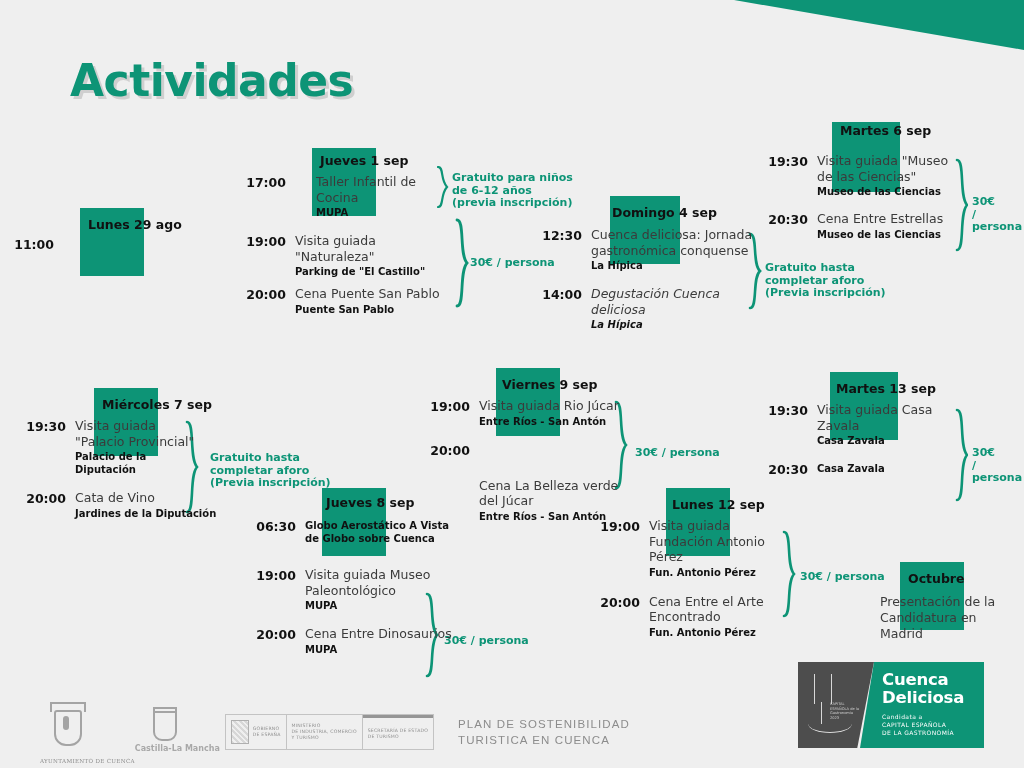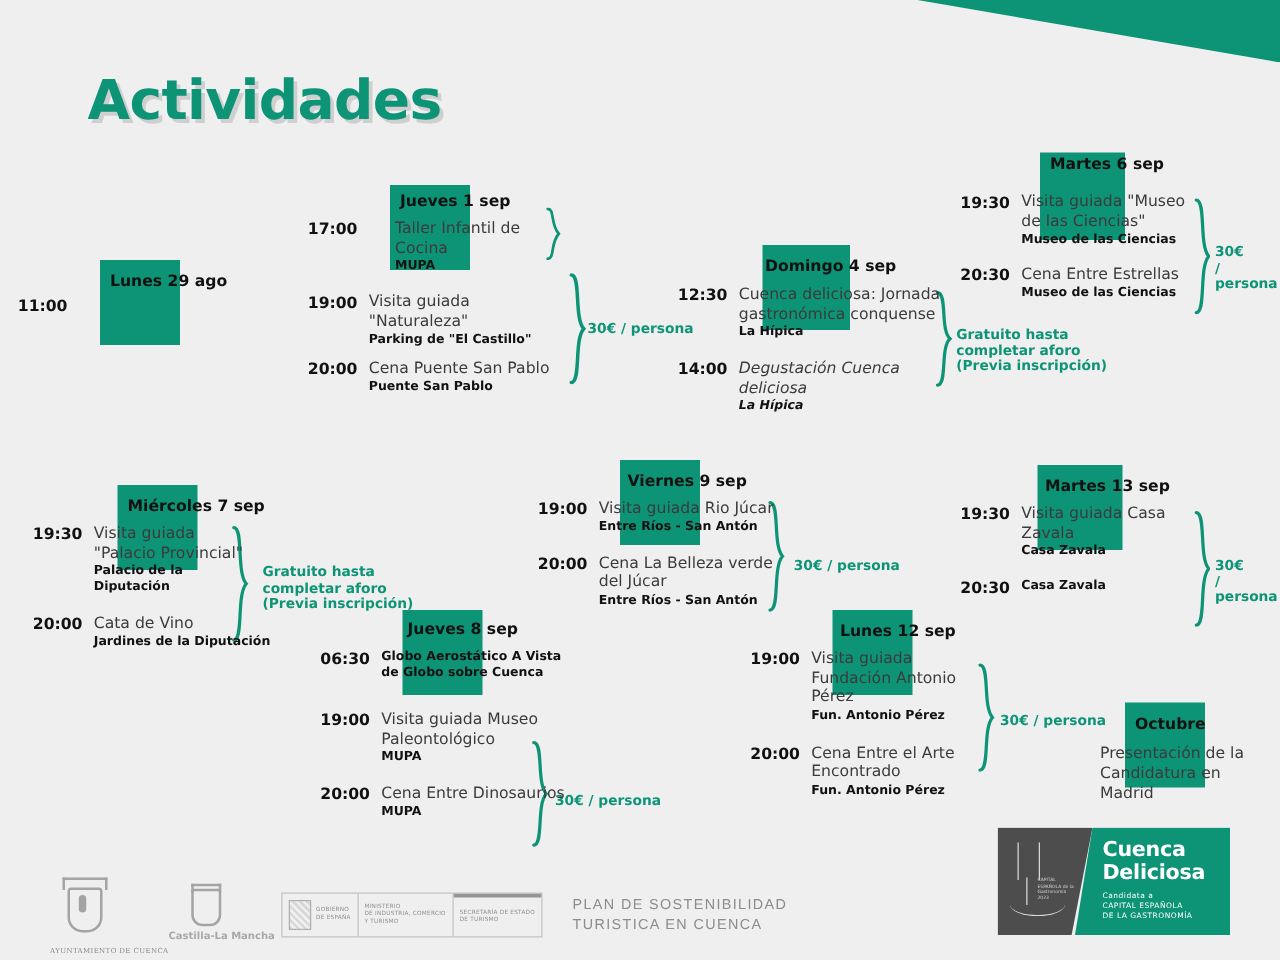--- a/index.html
+++ b/index.html
@@ -177,20 +177,23 @@
           <div class="ev-venue">Puente San Pablo</div>
         </div>
       </div>
     </div>
   </div>
   <div class="brace" style="left:437px;top:166px;">
     <svg width="12" height="42" viewBox="0 0 12 42">
         <path d="M1 1 C7 1 3 13 10 21 C3 29 7 41 1 41" fill="none" stroke="#0d9476" stroke-width="2.2" stroke-linecap="round"></path>
       </svg>
   </div>
+  <div class="price-note" style="left:452px;top:172px;">Gratuito para niños
+de 6-12 años
+(previa inscripción)</div>
   <div class="brace" style="left:455px;top:218px;">
     <svg width="14" height="90" viewBox="0 0 14 90">
         <path d="M2 2 C10 2 4 36 12 45 C4 54 10 88 2 88" fill="none" stroke="#0d9476" stroke-width="2.8" stroke-linecap="round"></path>
       </svg>
   </div>
   <div class="price-note" style="left:470px;top:257px;">30€ / persona</div>
 
   <div class="day-block" style="left:530px;top:196px;width:230px;">
     <div class="day-badge" style="left:80px;top:0px;width:70px;height:68px;"></div>
     <div class="day-badge-label" style="left:82px;top:9px;">Domingo 4 sep</div>
@@ -284,21 +287,21 @@
     <div class="rows" style="padding-top:30px;">
       <div class="ev-row" style="margin-bottom:14px;">
         <div class="ev-time">19:00</div>
         <div class="ev-body" style="max-width:142px;">
           <div class="ev-title">Visita guiada Rio Júcar</div>
           <div class="ev-venue">Entre Ríos - San Antón</div>
         </div>
       </div>
       <div class="ev-row">
         <div class="ev-time">20:00</div>
-        <div class="ev-body" style="max-width:142px;">
+        <div class="ev-body" style="max-width:142px;margin-top:36px;">
           <div class="ev-title">Cena La Belleza verde del Júcar</div>
           <div class="ev-venue">Entre Ríos - San Antón</div>
         </div>
       </div>
     </div>
   </div>
   <div class="brace" style="left:614px;top:400px;">
     <svg width="14" height="90" viewBox="0 0 14 90">
         <path d="M2 2 C10 2 4 36 12 45 C4 54 10 88 2 88" fill="none" stroke="#0d9476" stroke-width="2.6" stroke-linecap="round"></path>
       </svg>

